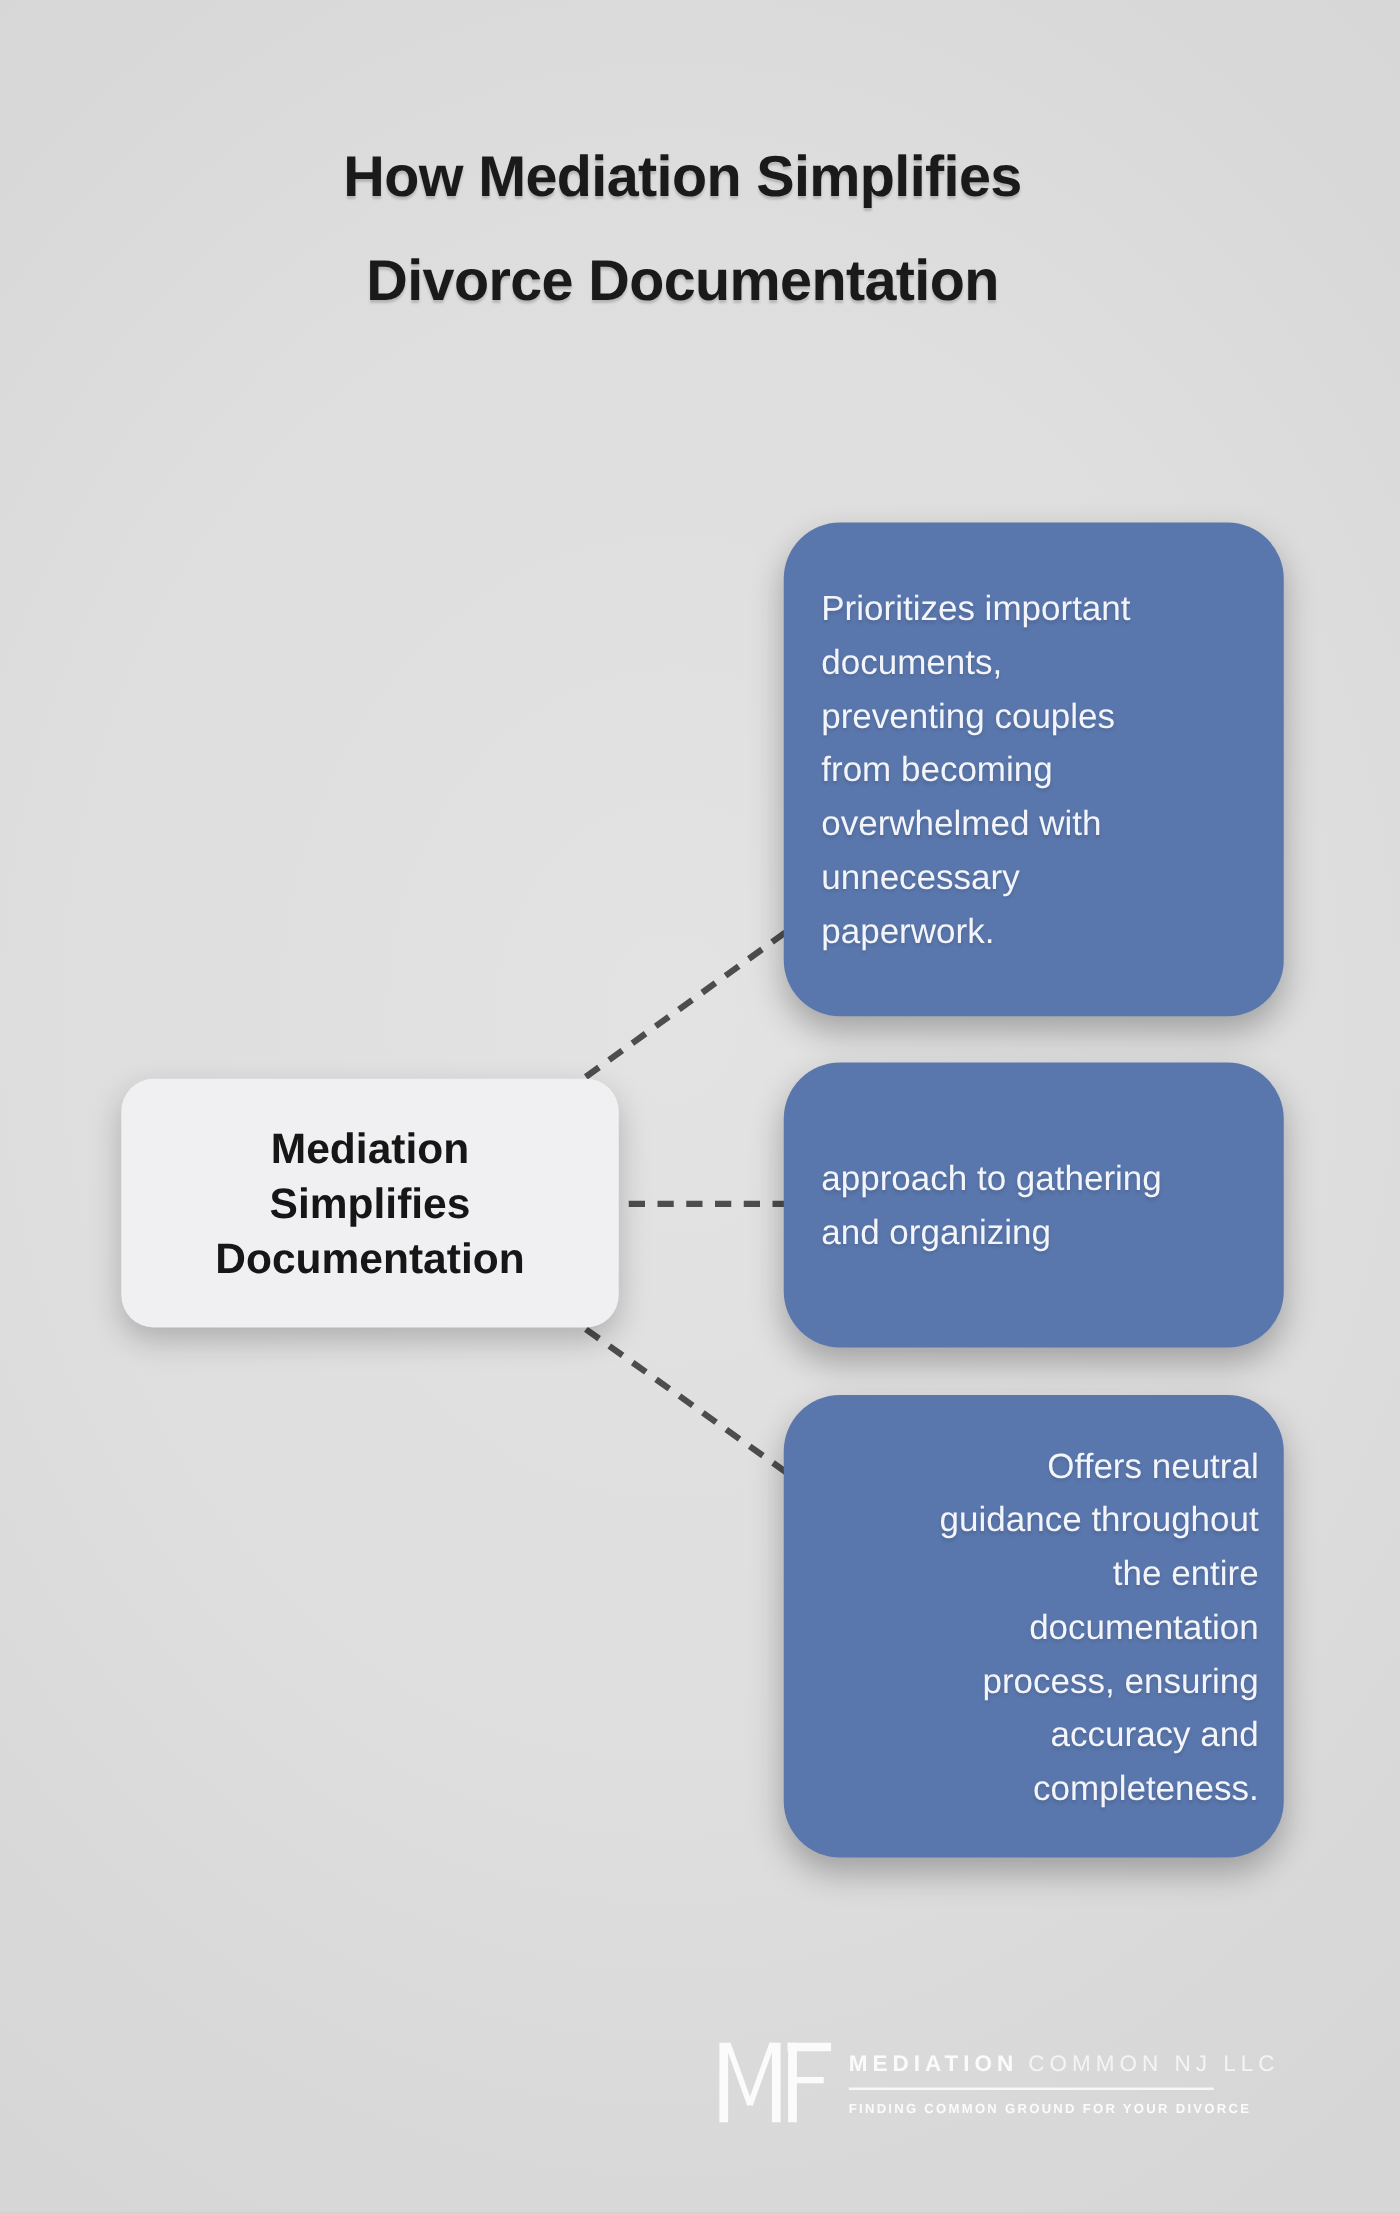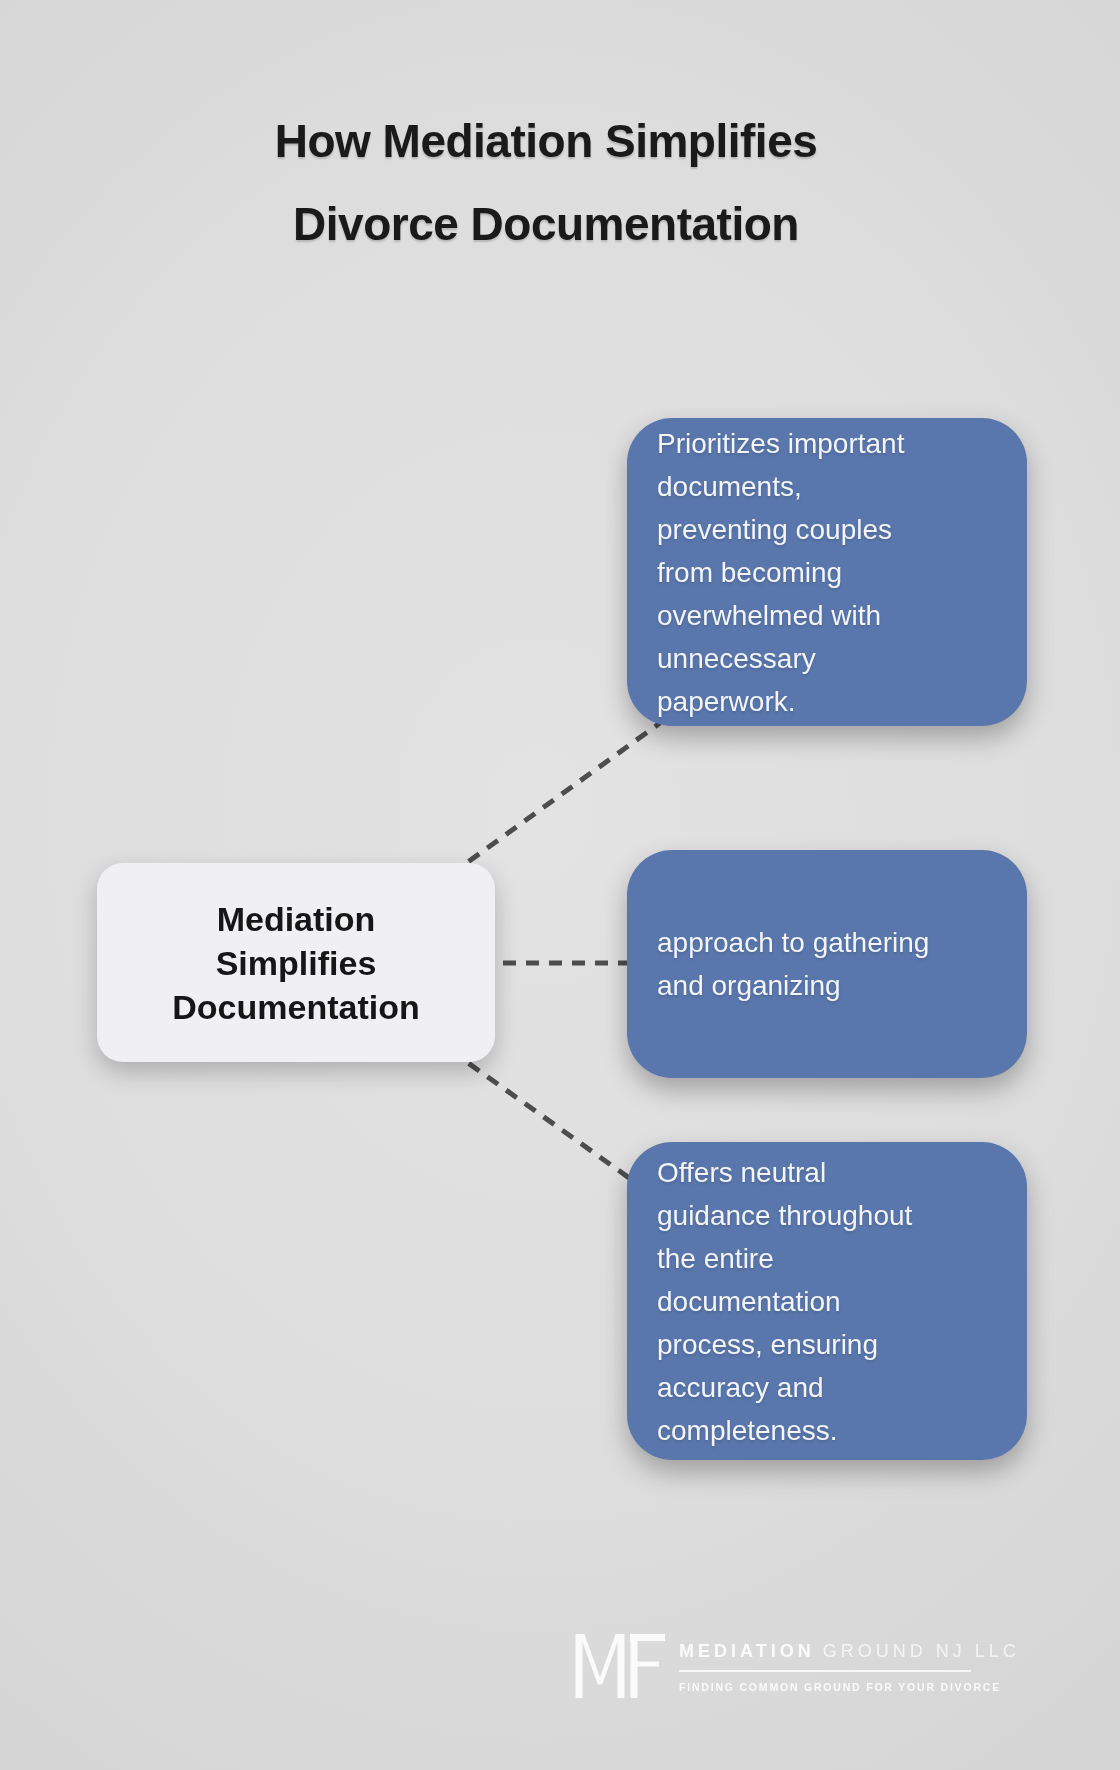--- a/index.html
+++ b/index.html
@@ -79,23 +79,23 @@
     padding-left: 30px;
     padding-right: 20px;
     box-sizing: border-box;
     color: #f3f5fa;
     font-size: 28px;
     line-height: 43px;
     font-weight: 400;
     text-shadow: 0 2px 3px rgba(0,0,0,0.15);
   }
   .branch div { white-space: nowrap; }
-  .branch-1 { top: 418px; height: 308px; }
+  .branch-1 { top: 418px; height: 395px; }
   .branch-2 { top: 850px; height: 228px; }
-  .branch-3 { top: 1142px; height: 318px; }
+  .branch-3 { top: 1116px; height: 370px; text-align: right; }
 
   
   .logo {
     position: absolute;
     left: 575px;
     top: 1634px;
     display: flex;
     align-items: center;
     color: #fbfbfb;
   }
@@ -176,20 +176,20 @@
         <line x1="7" y1="0" x2="25" y2="50" stroke-width="4.5"></line>
         <line x1="43" y1="0" x2="25" y2="50" stroke-width="4.5"></line>
         <line x1="46" y1="0" x2="46" y2="64" stroke-width="7"></line>
         <line x1="59" y1="0" x2="59" y2="64" stroke-width="7"></line>
         <line x1="55" y1="3.5" x2="90" y2="3.5" stroke-width="7"></line>
         <line x1="59" y1="30" x2="84" y2="30" stroke-width="5"></line>
       </g>
     </svg>
     <div class="logo-col">
       <div class="logo-brand">
-        <span class="bold">MEDIATION</span><span class="light">GROUND NJ LLC</span>
+        <span class="bold">MEDIATION</span><span class="light">COMMON NJ LLC</span>
       </div>
       <div class="logo-divider"></div>
       <div class="logo-tagline">FINDING COMMON GROUND FOR YOUR DIVORCE</div>
     </div>
   </div>
 
 </div>
 
 </body></html>

